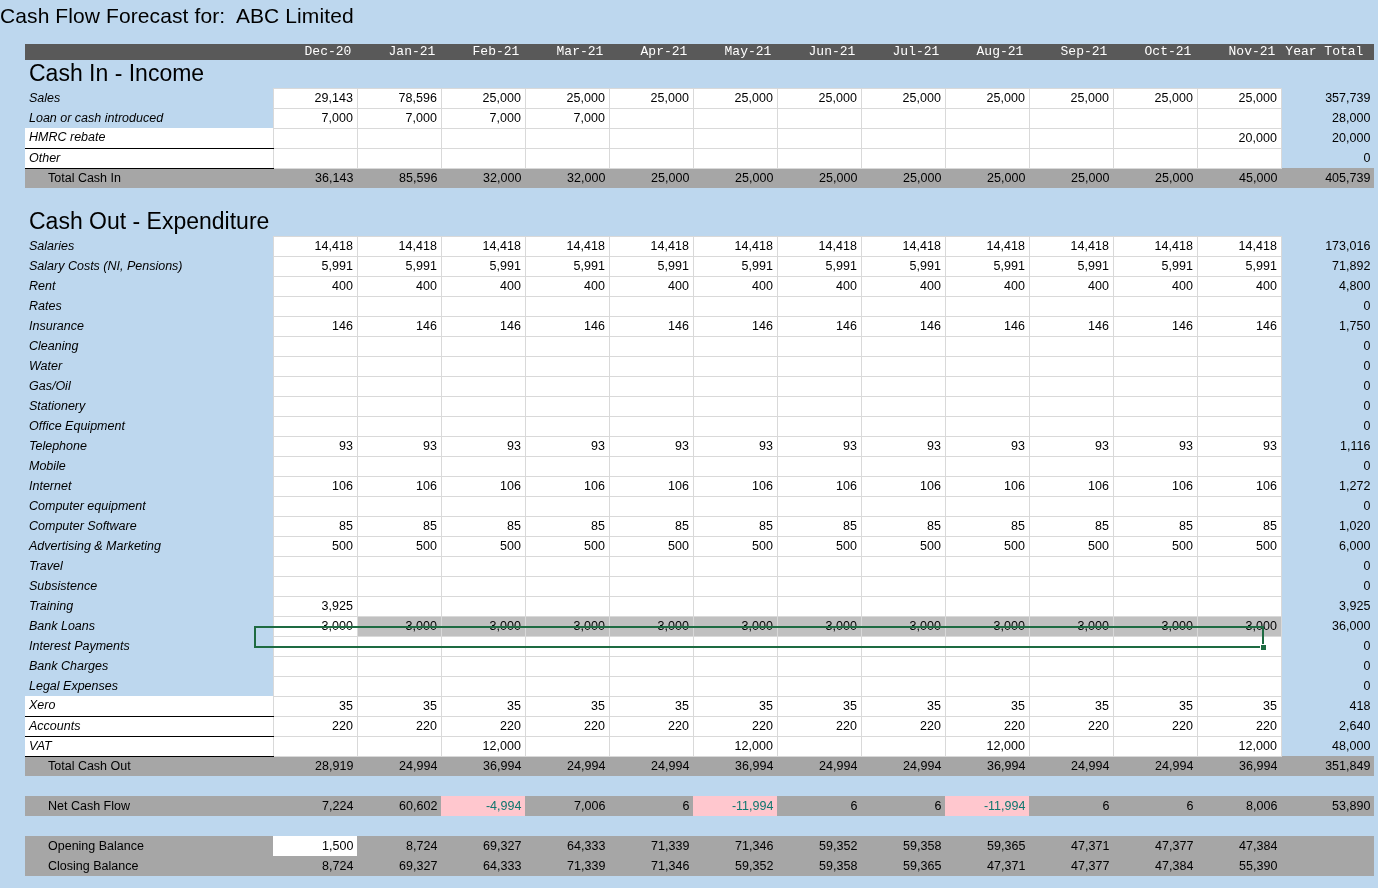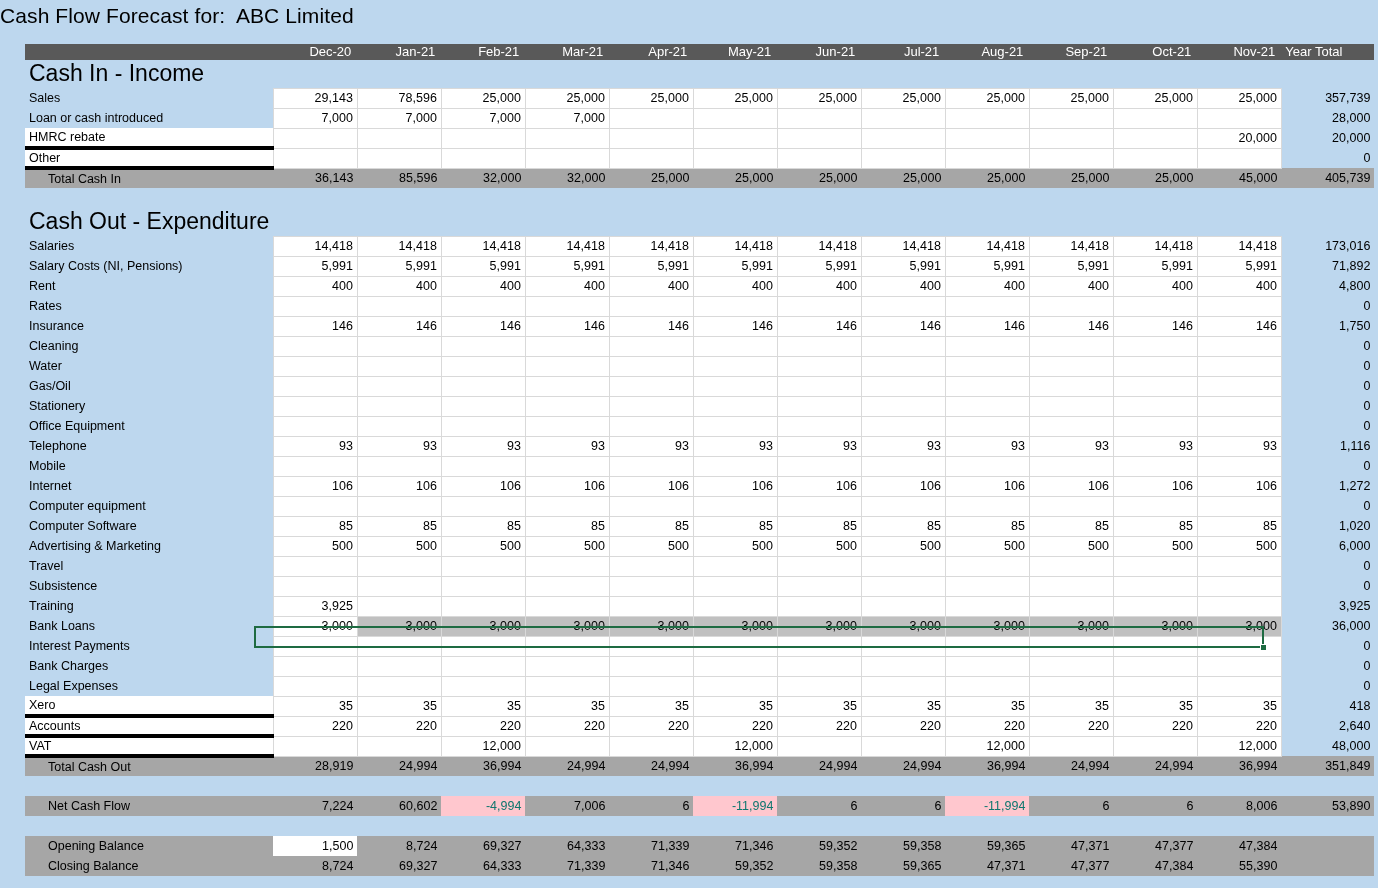--- a/index.html
+++ b/index.html
@@ -33,33 +33,33 @@
     overflow:hidden;
     box-sizing:border-box;
   }
   col.lab{width:230px;}
   col.mon{width:84px;}
   col.tot{width:93px;}
 
   
   .lab-cell{text-align:left;}
   .lab-blue{background:#bdd7ee;}
-  .lab-white{background:#ffffff;border-bottom:4px solid #000000;}
-  .ind1{padding-left:26px;}
+  .lab-white{background:#ffffff;border-bottom:1px solid #000000;}
+  .ind1{padding-left:26px;font-style:italic;}
 
   
   .section{
     background:#bdd7ee;font-size:23px;height:24px;padding-left:4px;
   }
   .section-blank{background:#bdd7ee;}
 
   
   tr.hdr td{
     background:#595959;color:#ffffff;height:14px;
-    font-size:13px;text-align:right;padding-right:6px;
+    font-size:13px;text-align:right;padding-right:6px;font-family:Liberation Mono, monospace;
   }
   tr.hdr td.lab-cell{background:#595959;}
   tr.hdr td.yeartot{text-align:left;padding-left:4px;}
 
   
   .num{
     text-align:right;background:#ffffff;
     border-right:1px solid #d9d9d9;
     border-bottom:1px solid #d9d9d9;
     border-top:1px solid #d9d9d9;

